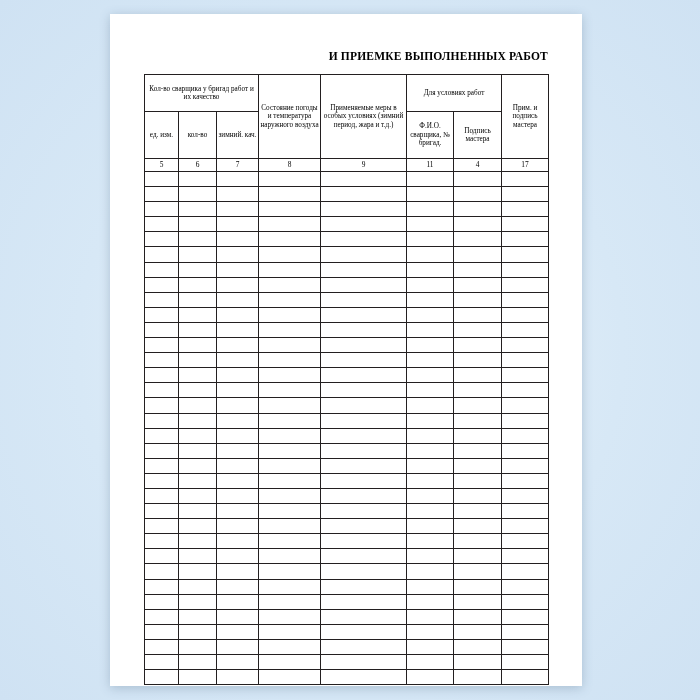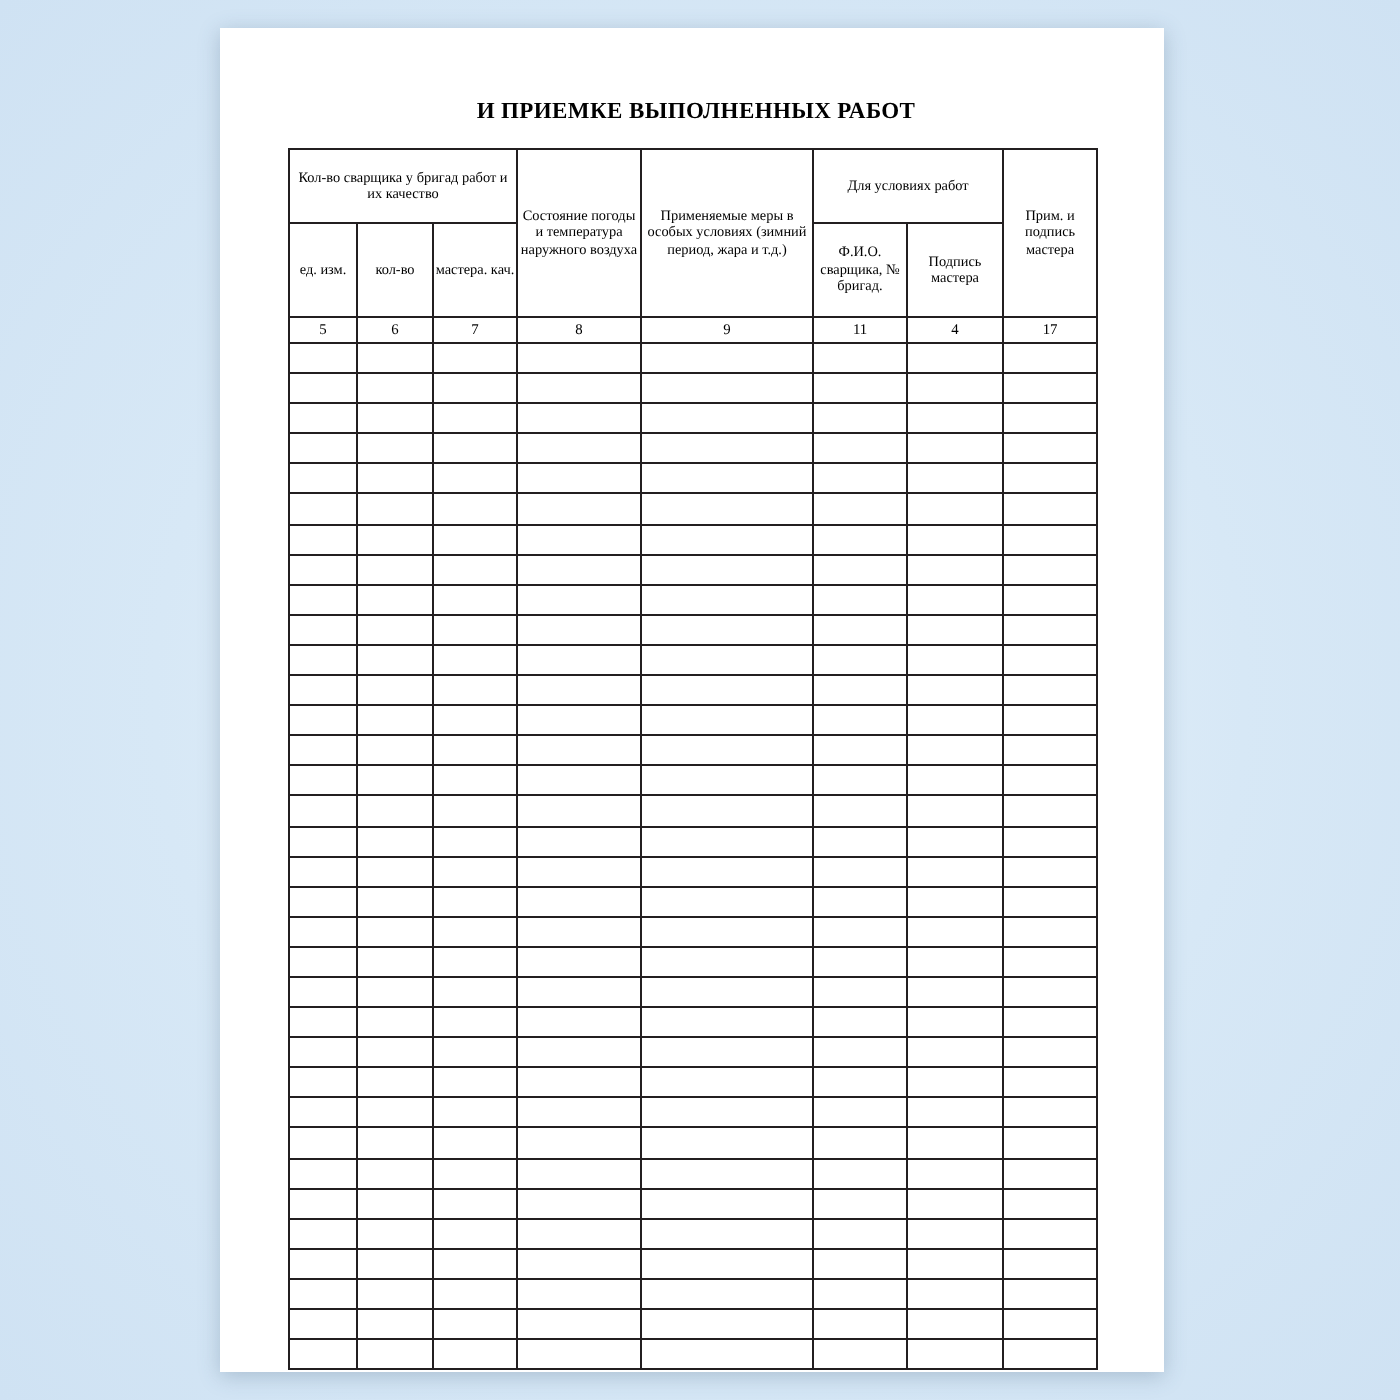--- a/index.html
+++ b/index.html
@@ -38,21 +38,21 @@
   #sheet-inner {
     position: absolute;
     left: 34px;
     top: 36px;
     width: 404px;
   }
   .doc-title {
     font-size: 11.5px;
     font-weight: bold;
     letter-spacing: 0.2px;
-    text-align: center;
+    text-align: right;
     margin: 0 0 12px 4px;
     color: #000;
     font-family: "Liberation Serif", serif;
   }
   table.reg {
     border-collapse: collapse;
     table-layout: fixed;
     width: 404px;
     font-size: 7px;
     color: #000;
@@ -122,21 +122,21 @@
             <tr>
               <td class="grouphead" colspan="3" rowspan="1">Кол-во сварщика у бригад работ и их качество</td>
               <td class="tallhead" rowspan="2">Состояние погоды и температура наружного воздуха</td>
               <td class="tallhead" rowspan="2">Применяемые меры в особых условиях (зимний период, жара и т.д.)</td>
               <td class="grouphead" colspan="2">Для условиях работ</td>
               <td class="tallhead" rowspan="2">Прим. и подпись мастера</td>
             </tr>
             <tr>
               <td class="subhead">ед. изм.</td>
               <td class="subhead">кол-во</td>
-              <td class="subhead">мастера. кач.</td>
+              <td class="subhead">зимний. кач.</td>
               <td class="subhead">Ф.И.О. сварщика, № бригад.</td>
               <td class="subhead">Подпись мастера</td>
             </tr>
             <tr class="numrow">
               <td>5</td>
               <td>6</td>
               <td>7</td>
               <td>8</td>
               <td>9</td>
               <td>11</td>

